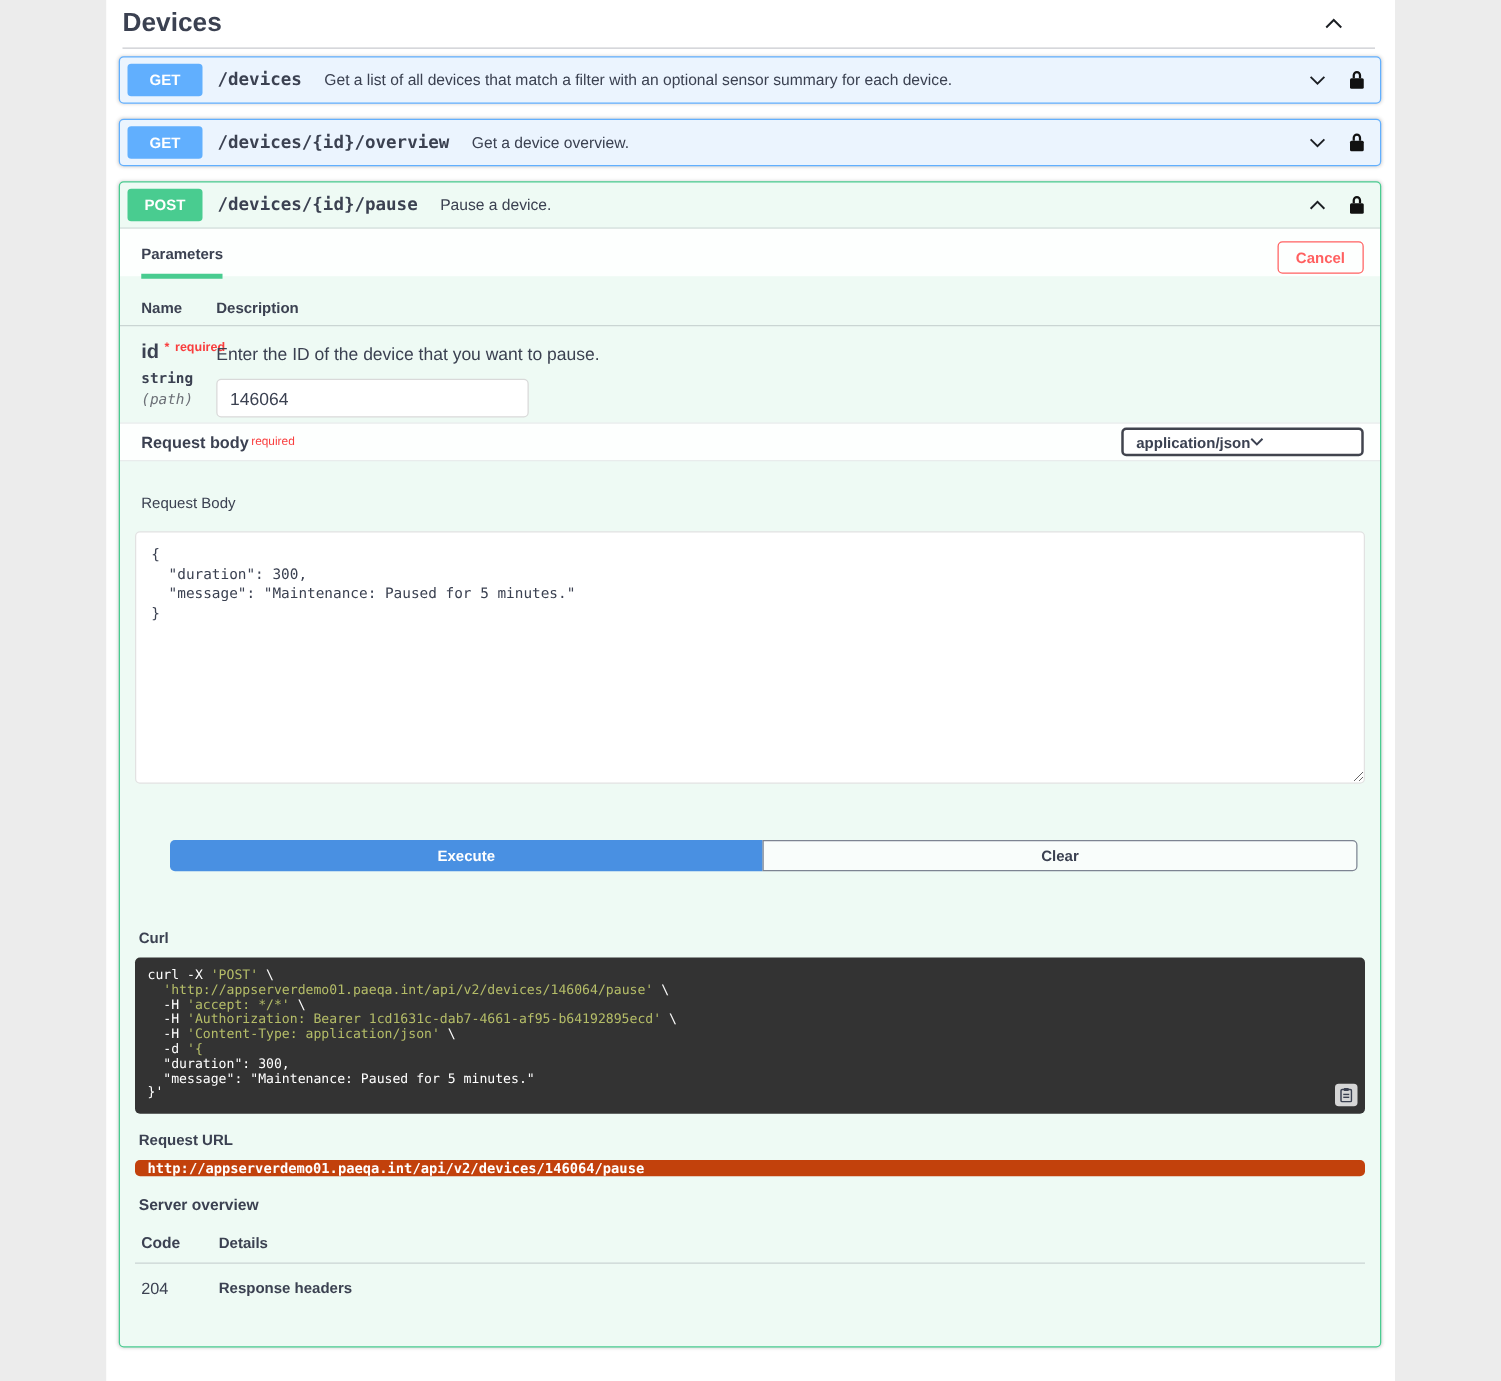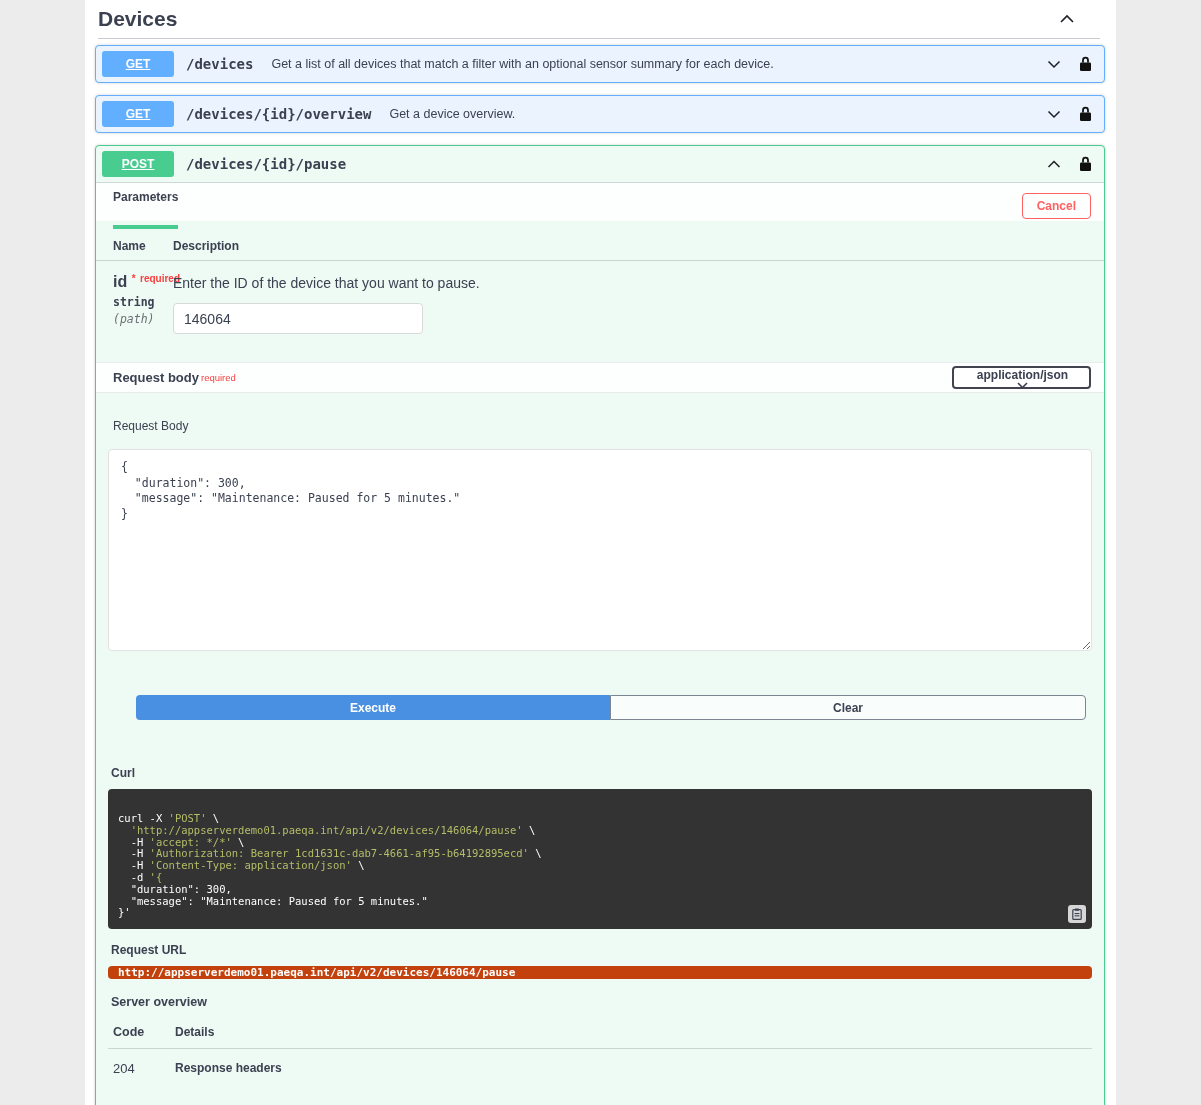--- a/index.html
+++ b/index.html
@@ -14,77 +14,77 @@
   .section-divider { border-bottom:1px solid rgba(59,65,81,.28); margin:0 16px 6px 13px; }
   .chev-btn { background:none; border:none; cursor:pointer; padding:2px; display:flex; align-items:center; }
 
   .ops { margin:0 11px 0 10px; }
   .opblock { border-radius:4px; margin-bottom:12px; box-shadow:0 0 3px rgba(0,0,0,.19); }
   .opblock-get { border:1px solid #61affe; background:#ebf4fe; }
   .opblock-post { border:1px solid #49cc90; background:#eefaf4; margin-top:4px; }
 
   .opblock-summary { display:flex; align-items:center; padding:5px 10px 5px 6px; cursor:pointer; }
   .opblock-post > .opblock-summary { border-bottom:1px solid rgba(59,65,81,.18); }
-  .method-badge { width:72px; text-align:center; padding:6px 0; border-radius:3px; color:#fff;
-                  font-size:12px; font-weight:700; font-family:"Liberation Sans",sans-serif;text-decoration:underline; }
+  .method-badge { width:60px; text-align:center; padding:6px 0; border-radius:3px; color:#fff;
+                  font-size:12px; font-weight:700; font-family:"Liberation Sans",sans-serif; }
   .badge-get { background:#61affe; }
   .badge-post { background:#49cc90; }
   .op-path { font-family:"DejaVu Sans Mono",monospace; font-weight:700; font-size:14px; color:#3b4151; margin-left:12px; }
   .op-summary-text { font-size:12.5px; color:#3b4151; margin-left:18px; flex:1; }
   .summary-icons { display:flex; align-items:center; margin-left:auto; }
   .lock { margin-left:14px; display:flex; }
 
   
   .strip { background:rgba(255,255,255,.85); }
 
   .tab-header { display:flex; align-items:center; padding:8px 13px 0 17px; height:38px; }
-  .tab { font-size:12px; font-weight:700; color:#3b4151; padding:6px 0 21px; border-bottom:4px solid #49cc90; cursor:pointer; }
+  .tab { font-size:12px; font-weight:700; color:#3b4151; padding:6px 0 9px; border-bottom:4px solid #49cc90; cursor:pointer; }
   .btn-cancel { margin-left:auto; background:transparent; border:1.5px solid #ff6060; color:#ff6060;
                 font-weight:700; font-size:12px; border-radius:4px; padding:5px 14px; cursor:pointer; }
 
-  .params-area { padding:18px 0 28px; }
+  .params-area { padding:18px 0 4px; }
   .params-head { display:flex; padding:0 13px 7px 17px; border-bottom:1px solid rgba(59,65,81,.2); }
   .col-name { width:60px; font-size:12px; font-weight:700; }
   .col-desc { flex:1; font-size:12px; font-weight:700; }
   .param-row { display:flex; padding:12px 13px 0 17px; }
   .param-name-cell { width:60px; }
   .pname { font-size:16px; font-weight:700; }
   .preq { color:#f93e3e; font-size:10px; font-weight:700; vertical-align:top; }
   .ptype { font-family:"DejaVu Sans Mono",monospace; font-weight:700; font-size:11.5px; margin-top:4px; }
   .pin  { font-family:"DejaVu Sans Mono",monospace; font-style:italic; font-size:11.5px; color:#6b6f76; margin-top:3px; }
   .param-desc-cell { flex:1; }
   .pdesc { font-size:14px; margin:2px 0 12px; }
   .pinput { width:250px; height:31px; border:1px solid #d9d9d9; border-radius:4px; padding:0 10px;
             font-size:14px; font-family:"Liberation Sans",sans-serif; color:#3b4151; background:#fff; }
 
   .body-header { display:flex; align-items:center; padding:6px 13px 6px 17px; height:31px;
                  border-top:1px solid rgba(59,65,81,.1); border-bottom:1px solid rgba(59,65,81,.1); }
   .rb-label { font-size:13px; font-weight:700; }
   .rb-req { color:#f93e3e; font-size:9.5px; vertical-align:top; margin-left:2px; }
-  .ct-select { margin-left:auto; width:139px; height:23px; border:2px solid #41444e; border-radius:4px;
-               background:#fff; display:flex; align-items:center; padding:0 8px 0 10px; cursor:pointer;flex-direction:column; }
+  .ct-select { margin-left:auto; width:194px; height:23px; border:2px solid #41444e; border-radius:4px;
+               background:#fff; display:flex; align-items:center; padding:0 8px 0 10px; cursor:pointer; }
   .ct-select span { font-size:12px; font-weight:700; flex:1; }
 
   .body-area { padding:22px 12px 0; }
   .rbody-label { font-size:12px; margin:4px 0 16px 5px; }
   .rbody-textarea { width:100%; height:202px; border:1px solid #e2e2e2; border-radius:4px; background:#fff;
                     font-family:"DejaVu Sans Mono",monospace; font-size:11.5px; line-height:1.35;
                     color:#3b4151; padding:10px 12px; resize:vertical; }
   .exec-row { display:flex; margin:40px 6px 26px 28px; }
   .btn-execute { flex:1; background:#4990e2; color:#fff; border:none; border-radius:4px 0 0 4px;
                  font-size:12px; font-weight:700; height:25px; cursor:pointer; }
   .btn-clear { flex:1; background:rgba(255,255,255,.65); color:#3b4151; border:1px solid #7d8492;
                border-radius:0 4px 4px 0; font-size:12px; font-weight:700; height:25px; cursor:pointer; }
 
   .responses-header { padding:10px 13px 10px 17px; font-size:13px; font-weight:700;
                       border-top:1px solid rgba(59,65,81,.1); border-bottom:1px solid rgba(59,65,81,.1); }
 
   .responses-area { padding:20px 12px 30px; }
   .mini-label { font-size:12px; font-weight:700; margin:0 0 9px 3px; }
-  .curl-block { position:relative; background:#333333; border-radius:4px; padding:24px 10px 10px;
+  .curl-block { position:relative; background:#333333; border-radius:4px; padding:9px 10px 10px;
                 font-family:"DejaVu Sans Mono",monospace; font-size:10.5px; line-height:11.8px; color:#fff; }
   .curl-line { white-space:pre; }
   .curl-str { color:#b5bd68; }
   .copy-chip { position:absolute; right:6px; bottom:6px; width:18px; height:18px; background:#d6d6d6;
                border-radius:3px; display:flex; align-items:center; justify-content:center; cursor:pointer; border:none; }
   .url-label { margin-top:14px; }
   .url-block { background:#c2410c; border-radius:4px; padding:0 10px; font-family:"DejaVu Sans Mono",monospace;
                font-weight:700; font-size:11px; color:#fff; }
   .server-resp-label { font-size:12.5px; font-weight:600; margin:16px 0 16px 3px; }
   .code-head { display:flex; padding:0 0 9px 5px; border-bottom:1px solid rgba(59,65,81,.2); }
@@ -164,20 +164,21 @@
               </span>
             </button>
           </span>
         </div>
       </div>
 
       <div class="opblock opblock-post">
         <div class="opblock-summary">
           <span class="method-badge badge-post">POST</span>
           <span class="op-path">/devices/{id}/pause</span>
+          <span class="op-summary-text">Pause a device.</span>
           <span class="summary-icons">
             <button class="chev-btn">
               <span>
                 <svg width="14" height="9" viewBox="0 0 14 9">
                     <polyline points="1.5,7 7,1.5 12.5,7" fill="none" stroke="#1c1f24" stroke-width="1.5"></polyline>
                   </svg>
               </span>
             </button>
             <button class="chev-btn lock">
               <span>

